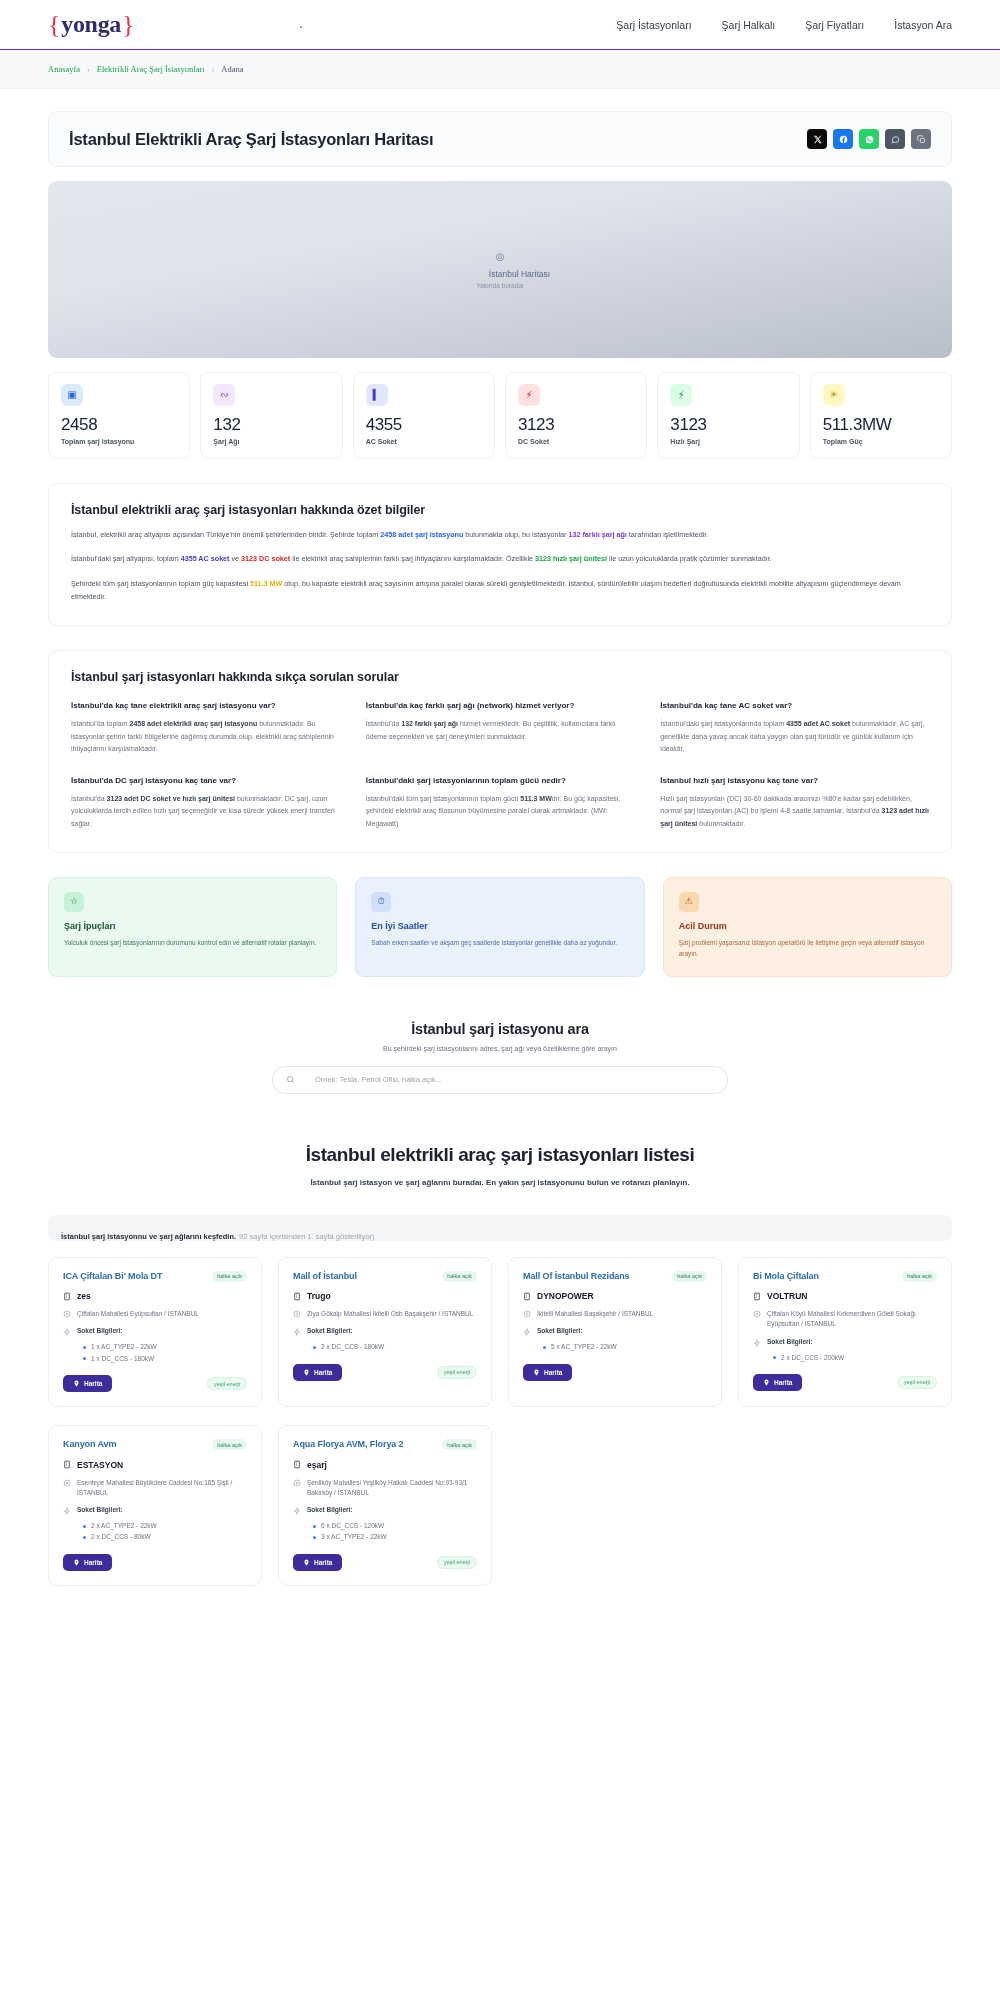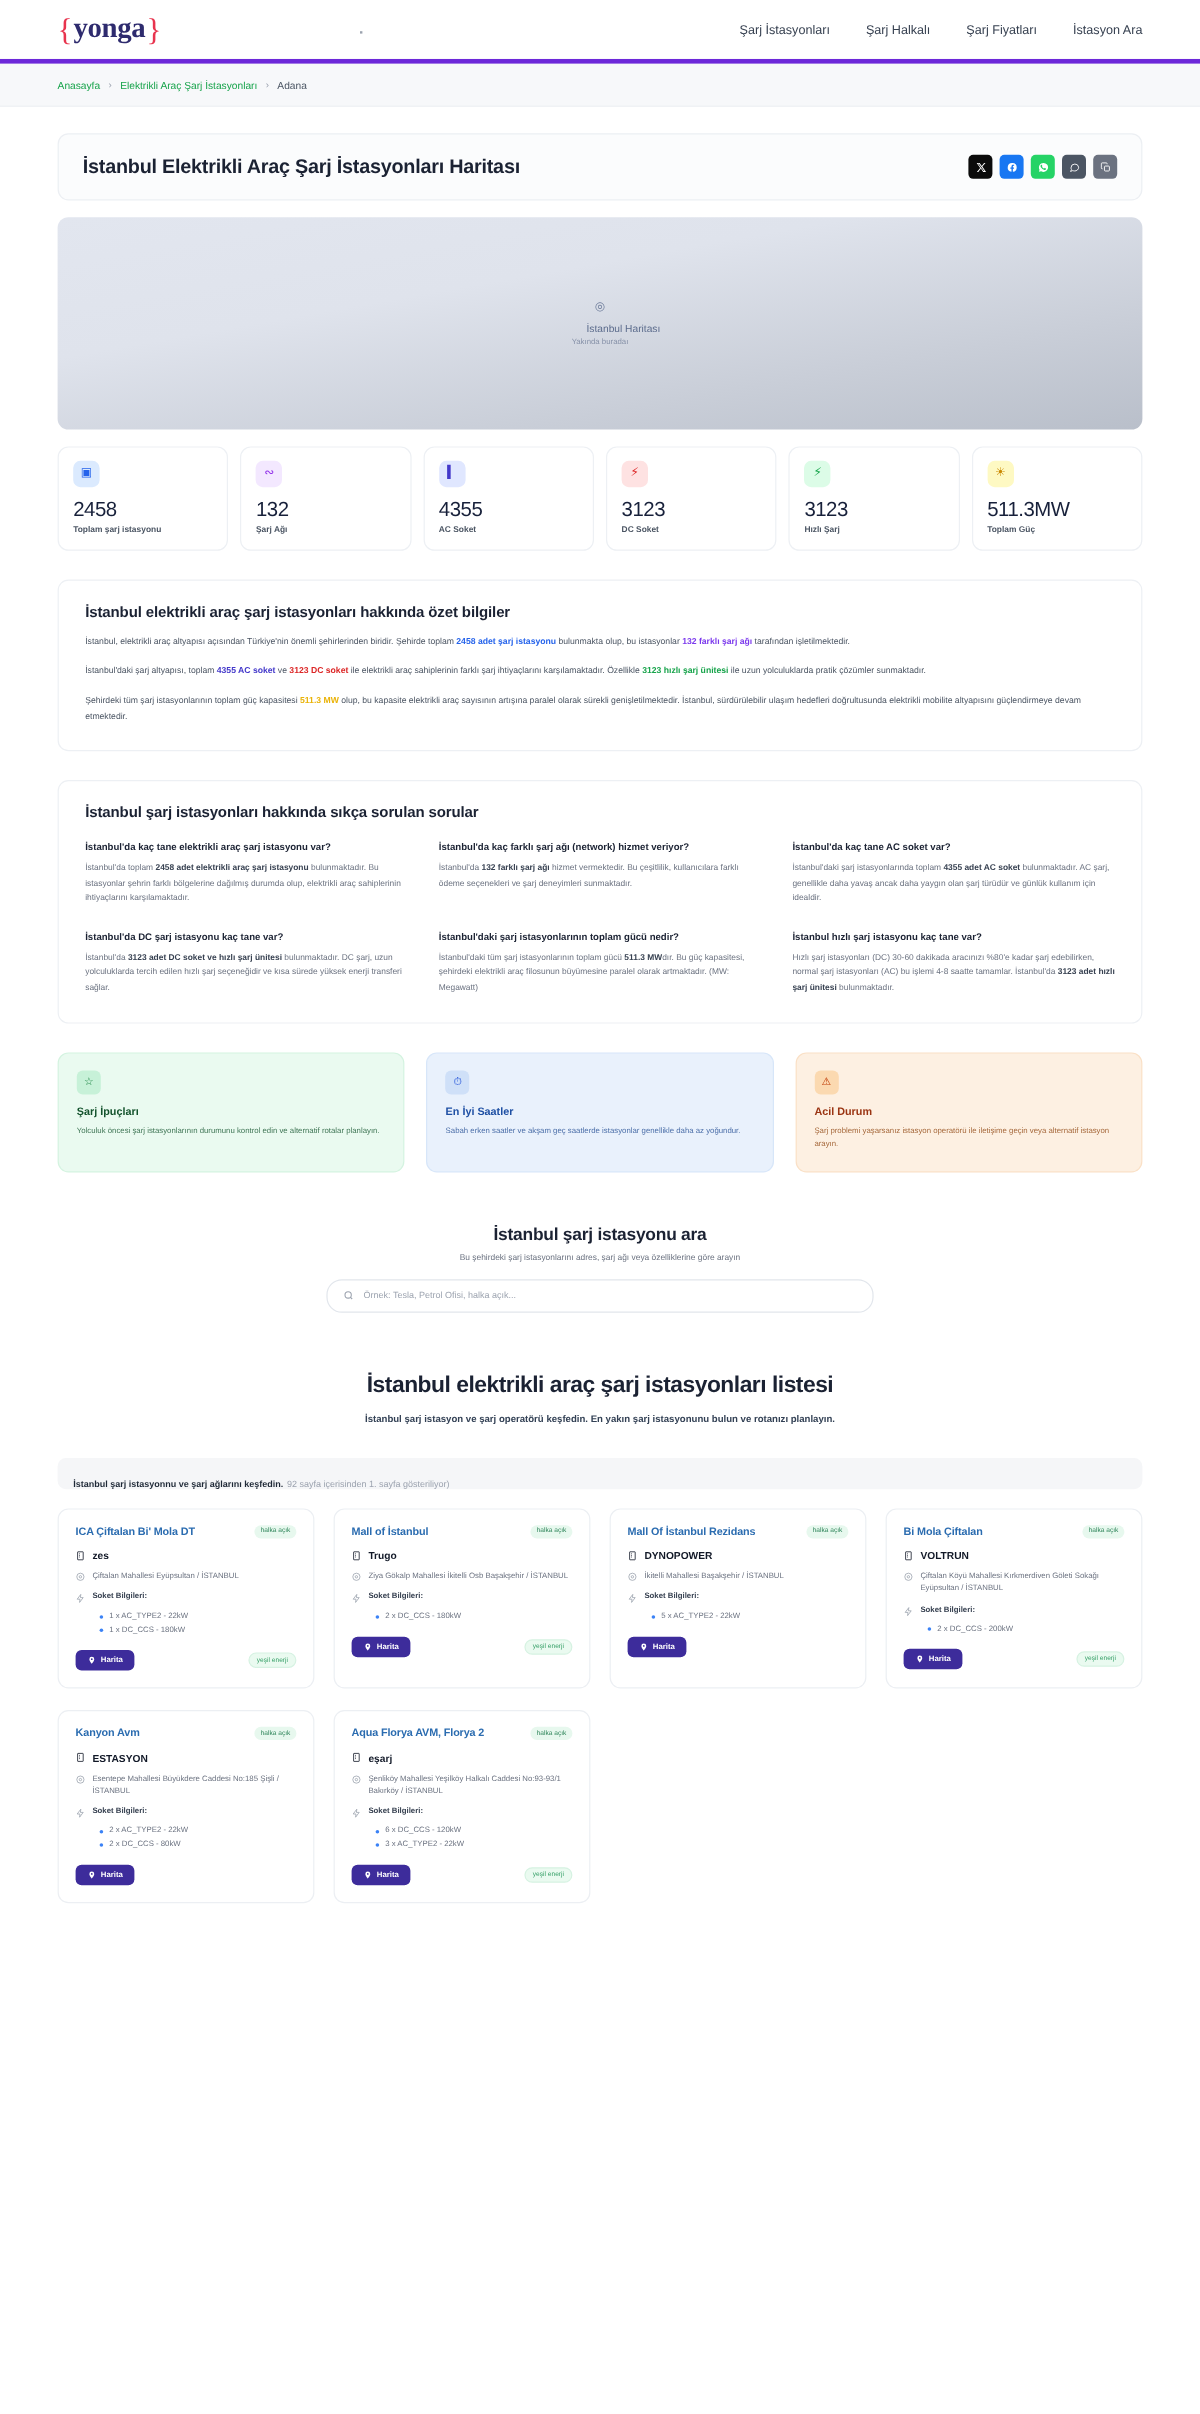--- a/index.html
+++ b/index.html
@@ -47,26 +47,27 @@
   .main-nav a {
     font-size: 10.5px;
     color: #374151;
     text-decoration: none;
     white-space: nowrap;
   }
 
   
   .breadcrumb-bar {
     background: #f7f8fa;
-    border-top: 4px solid #6d28d9;
+    border-top: 1px solid #6d28d9;
     border-bottom: 1px solid #eef0f3;
     height: 40px;
     display: flex;
     align-items: center;
     padding: 0 48px;
+    font-family: Liberation Serif, serif;
   }
   .breadcrumb { display: flex; align-items: center; gap: 7px; font-size: 8.5px; }
   .breadcrumb a { color: #16a34a; text-decoration: none; }
   .breadcrumb .sep { color: #9ca3af; font-size: 8px; }
   .breadcrumb .current { color: #4b5563; }
 
   
   .page { width: 1000px; padding: 0 48px; }
 
   
@@ -235,21 +236,21 @@
   .search-sub { margin-top: 8px; font-size: 7px; color: #6b7280; }
   .search-wrap {
     margin: 14px auto 0;
     width: 456px;
     height: 28px;
     border: 1px solid #e2e6ec;
     border-radius: 13px;
     display: flex;
     align-items: center;
     padding: 0 13px;
-    gap: 8px;
+    gap: 20px;
     background: #fff;
   }
   .search-input {
     border: 0; outline: 0; flex: 1;
     font-size: 7.5px;
     font-family: inherit;
     color: #374151;
     background: transparent;
   }
   .search-input::placeholder { color: #9ca3af; }
@@ -502,21 +503,21 @@
             <circle cx="11" cy="11" r="7"></circle>
             <path d="M20 20l-4.3-4.3"></path>
           </svg>
       </span>
       <input class="search-input" type="text" placeholder="Örnek: Tesla, Petrol Ofisi, halka açık..." style="">
     </div>
   </section>
 
   <section class="list-head">
     <h2 class="list-title">İstanbul elektrikli araç şarj istasyonları listesi</h2>
-    <p class="list-sub">İstanbul şarj istasyon ve şarj operatörü keşfedin. En yakın şarj istasyonunu bulun ve rotanızı planlayın.</p>
+    <p class="list-sub">İstanbul şarj istasyon ve şarj ağlarını buradaı. En yakın şarj istasyonunu bulun ve rotanızı planlayın.</p>
   </section>
 
   <div class="result-bar">
     <b>İstanbul şarj istasyonnu ve şarj ağlarını keşfedin.</b>
     <span>92 sayfa içerisinden 1. sayfa gösteriliyor)</span>
   </div>
 
   <section class="station-grid">
 
     <article class="station-card">

